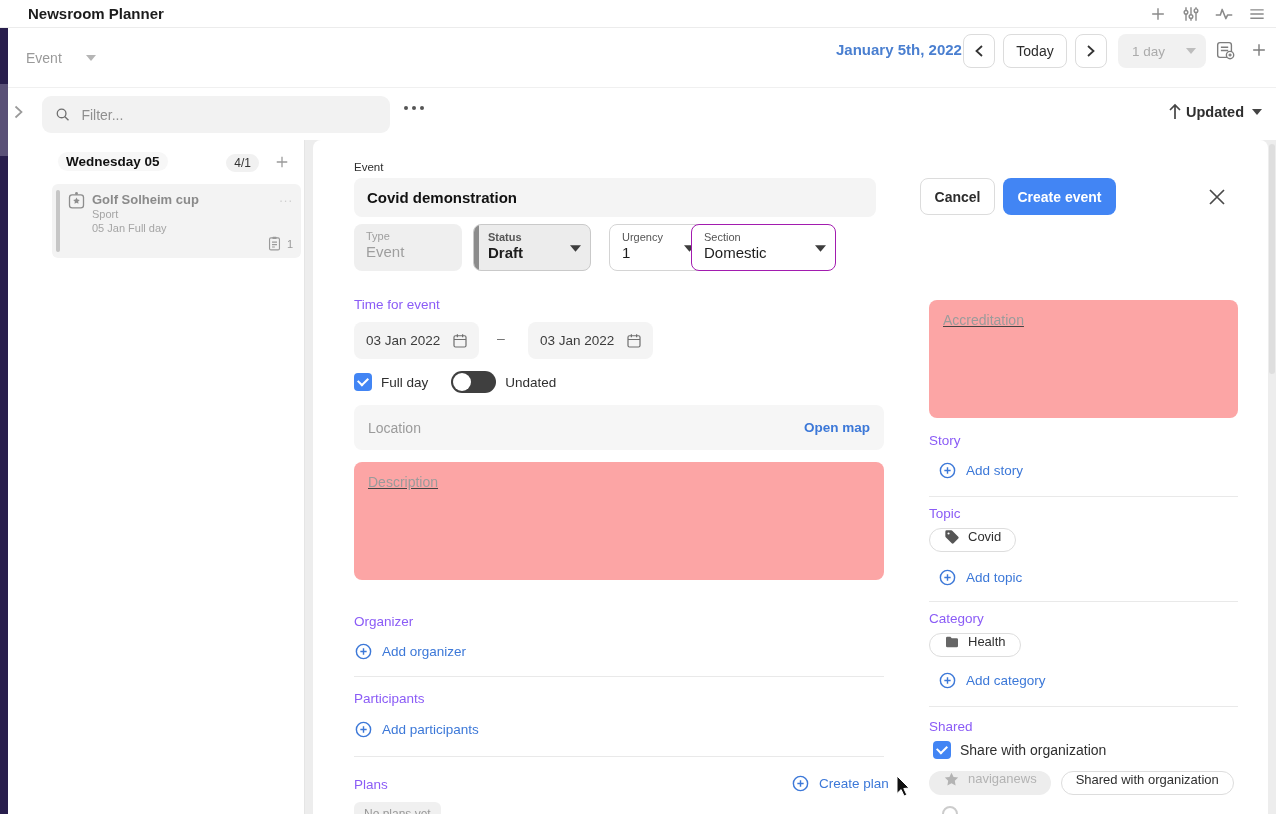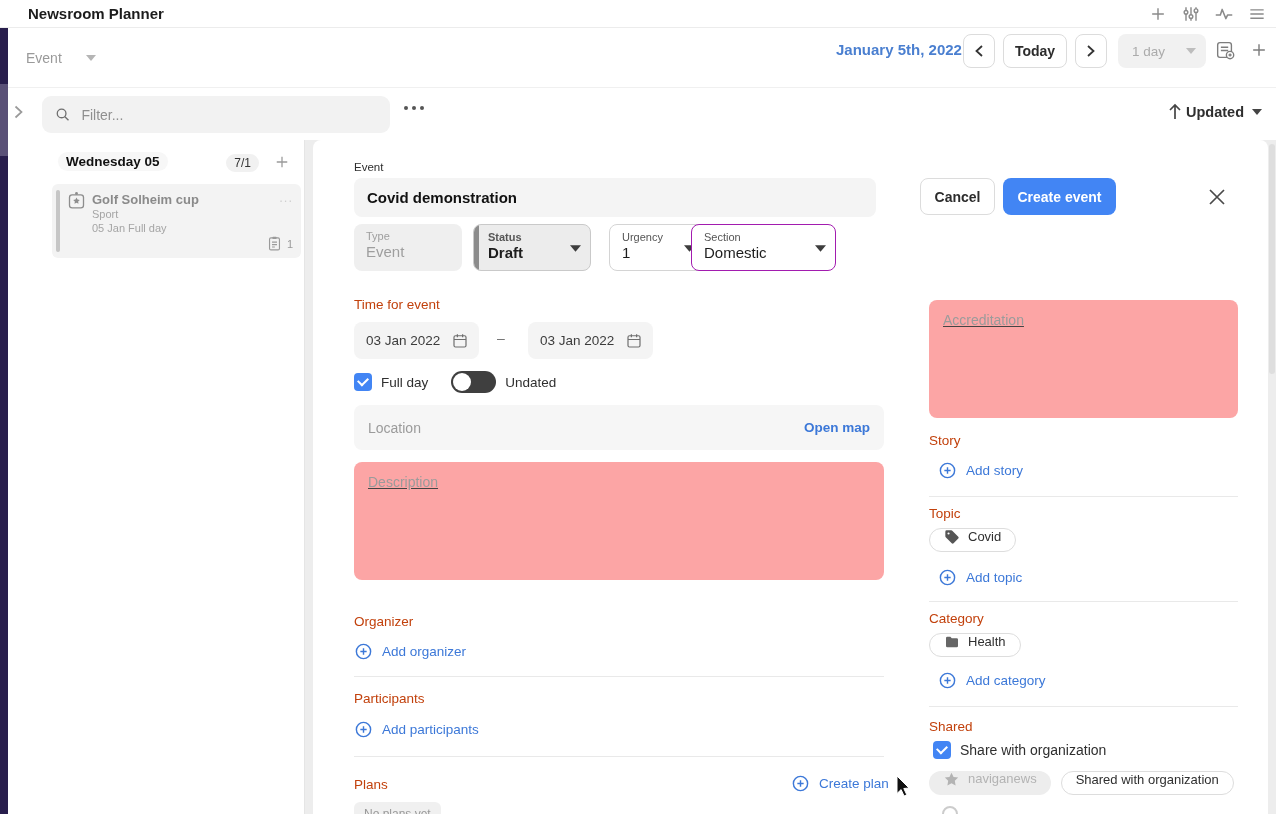--- a/index.html
+++ b/index.html
@@ -20,21 +20,21 @@
   .rail-thumb { position:absolute; left:0; top:56px; width:8px; height:72px; background:#5a5177; }
 
   
   .toolbar { position:absolute; left:8px; top:28px; width:1268px; height:60px; background:#fff;
              border-bottom:1px solid #f0f0f0; }
   .view-select { position:absolute; left:18px; top:14px; display:flex; align-items:center; gap:24px;
                  color:#9a9a9a; font-size:14px; height:32px; cursor:pointer; }
   .date-label { position:absolute; left:828px; top:13px; font-size:15px; font-weight:bold; color:#4a7fd0; cursor:pointer; }
   .nav-btn { position:absolute; top:6px; height:34px; background:#fff; border:1px solid #dcdcdc;
              border-radius:8px; display:flex; align-items:center; justify-content:center; cursor:pointer; }
-  .today-btn { left:995px; width:64px; font-size:14px; font-weight:bold; color:#2c2c2c; }
+  .today-btn { left:995px; width:64px; font-size:14px; font-weight:normal; color:#2c2c2c; }
   .range-select { position:absolute; left:1110px; top:6px; width:88px; height:34px; background:#f1f1f1;
                   border-radius:8px; display:flex; align-items:center; justify-content:space-between;
                   padding:0 10px 0 14px; color:#ababab; font-size:13.5px; }
   .toolbar-icons { position:absolute; right:6px; top:11px; display:flex; gap:12px; }
 
   
   .filterbar { position:absolute; left:8px; top:89px; width:1268px; height:51px; background:#fff; }
   .collapse-ch { position:absolute; left:6px; top:16px; cursor:pointer; }
   .search-box { position:absolute; left:34px; top:7px; width:348px; height:37px; background:#f2f2f2;
                 border-radius:9px; display:flex; align-items:center; padding:0 12px; gap:10px; }
@@ -86,21 +86,21 @@
   .select-box .slabel { font-size:11px; color:#555; }
   .select-box .svalue { font-size:15px; color:#1d1d1d; margin-top:1px; }
   .sel-type { left:41px; width:108px; background:#efefef; }
   .sel-type .slabel, .sel-type .svalue { color:#9e9e9e; }
   .sel-status { left:160px; width:118px; background:#ececec; border:1px solid #c9c9c9; overflow:hidden;font-weight:bold; }
   .sel-status::before { content:""; position:absolute; left:0; top:0; width:5px; height:100%; background:#8c8c8c; }
   .sel-urgency { left:296px; width:96px; background:#fff; border:1px solid #d4d4d4; }
   .sel-section { left:378px; width:145px; background:#fff; border:1px solid #a21caf; }
   .sel-ch { position:absolute; right:9px; top:20px; }
 
-  .sec-h { font-size:13.5px; color:#c2410c; font-weight:500; }
+  .sec-h { font-size:13.5px; color:#8b5cf6; font-weight:500; }
   .date-input { position:absolute; top:182px; width:125px; height:37px; background:#f4f4f4; border-radius:8px;
                 display:flex; align-items:center; justify-content:space-between; padding:0 10px 0 12px;
                 font-size:13.5px; color:#3c3c3c; cursor:pointer; }
   .dash { position:absolute; top:190px; color:#777; font-size:14px; }
 
   .checkbox { width:18px; height:18px; background:#4285f4; border-radius:4px; position:relative; cursor:pointer; flex:none; }
   .checkbox::after { content:""; position:absolute; left:4px; top:4px; width:8px; height:5px;
                      border-left:2px solid #fff; border-bottom:2px solid #fff; transform:rotate(-45deg); }
   .toggle { width:45px; height:22px; background:#3f3f3f; border-radius:11px; position:relative; cursor:pointer; flex:none; }
   .toggle::after { content:""; position:absolute; left:2px; top:2px; width:18px; height:18px; background:#fff; border-radius:50%; }
@@ -240,21 +240,21 @@
         </svg>
     </div>
   </div>
 </div>
 
 <div class="content">
 
   <div class="sidebar">
     <div class="day-header">
       <div class="day-title">Wednesday 05</div>
-      <div class="day-count">7/1</div>
+      <div class="day-count">4/1</div>
       <div class="day-add">
         <svg width="18" height="18" viewBox="0 0 24 24" fill="none" stroke="#9a9a9a" stroke-width="1.7">
             <path d="M12 5v14M5 12h14"></path>
           </svg>
       </div>
     </div>
     <div class="event-card">
       <div class="card-bar"></div>
       <div class="card-icon">
         <svg width="21" height="21" viewBox="0 0 24 24" fill="none" stroke="#8d8d8d" stroke-width="1.5">

